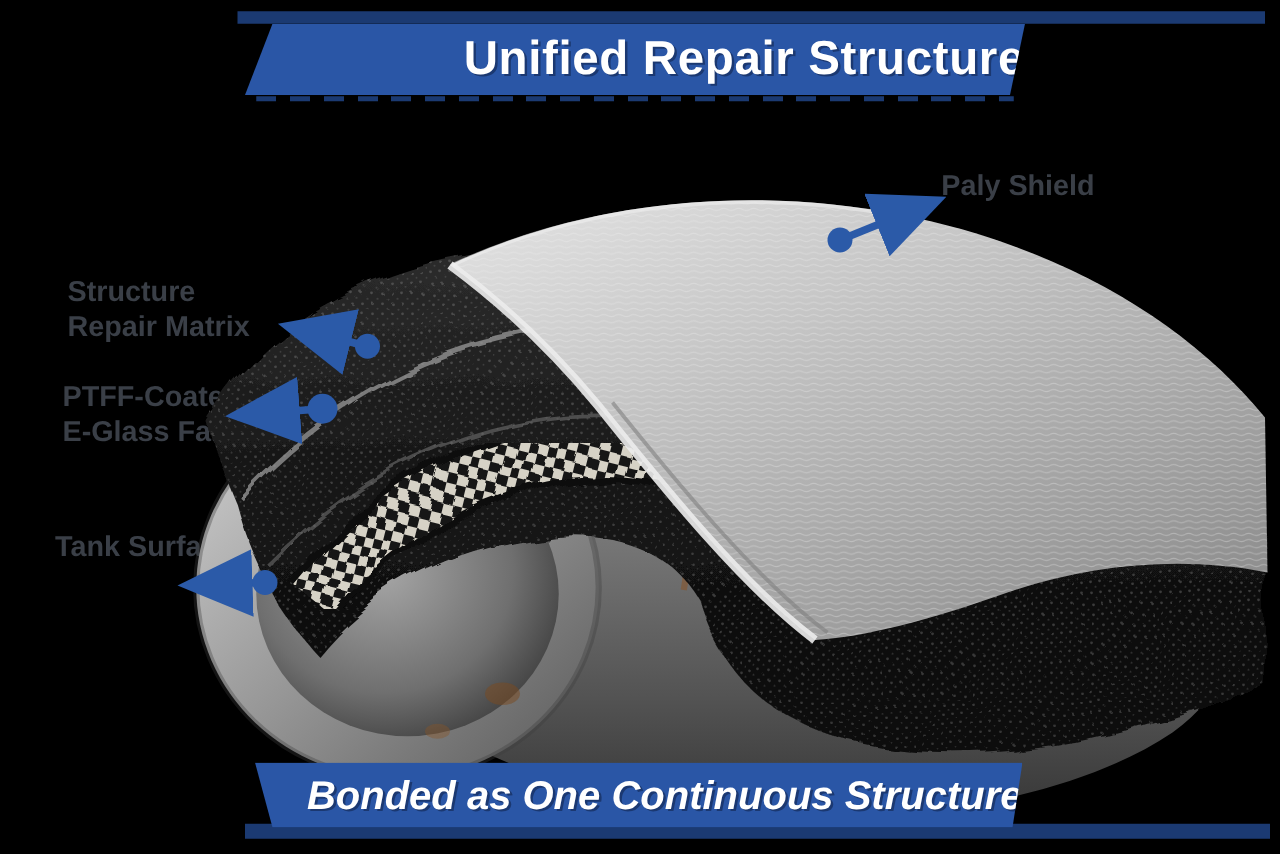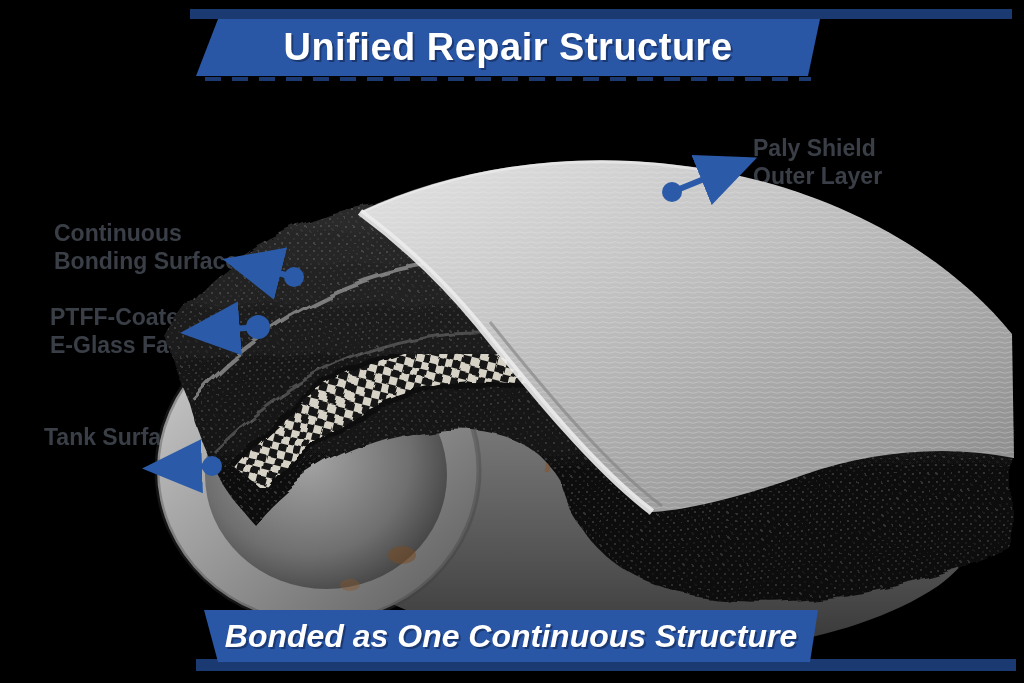--- a/index.html
+++ b/index.html
@@ -5,21 +5,21 @@
   html,body{margin:0;padding:0;background:#000;}
   #stage{position:relative;width:1024px;height:683px;background:#000;overflow:hidden;
          font-family:"Liberation Sans","DejaVu Sans",sans-serif;}
 
   
   .strip{position:absolute;background:#1b3a72;z-index:3;}
   .strip-top{left:190px;top:9px;width:822px;height:10px;}
   .strip-bottom{left:196px;top:659px;width:820px;height:12px;}
   .dash-line{position:absolute;left:205px;top:77px;width:606px;height:4px;z-index:3;
              background:repeating-linear-gradient(90deg,#1b3a72 0 16px,transparent 16px 27px);}
-  .banner{position:absolute;display:flex;align-items:center;justify-content:center;
+  .banner{position:absolute;display:flex;align-items:center;justify-content:flex-end;
           background:#2a56a6;color:#fff;z-index:4;}
   .banner-top{left:196px;top:19px;width:624px;height:57px;
       clip-path:polygon(22px 0,100% 0,calc(100% - 12px) 100%,0 100%);
       font-size:38px;font-weight:bold;letter-spacing:.5px;
       text-shadow:2px 2px 0 rgba(15,33,70,.55);}
   .banner-bottom{left:204px;top:610px;width:614px;height:52px;
       clip-path:polygon(0 0,100% 0,calc(100% - 8px) 100%,14px 100%);
       font-size:32px;font-weight:bold;font-style:italic;
       text-shadow:2px 2px 0 rgba(15,33,70,.55);}
 
@@ -33,25 +33,24 @@
 
   #art{position:absolute;left:0;top:0;z-index:2;}
 </style>
 </head>
 <body>
 
 <div id="stage">
 
   <div class="callout" id="callout-outer">
     <div>Paly Shield</div>
-    <div>Outer Layer</div>
   </div>
   <div class="callout" id="callout-matrix">
-    <div>Continuous</div>
-    <div>Bonding Surface</div>
+    <div>Structure</div>
+    <div>Repair Matrix</div>
   </div>
   <div class="callout" id="callout-fabric">
     <div>PTFF-Coated</div>
     <div>E-Glass Fabric</div>
   </div>
   <div class="callout" id="callout-pipe">
     <div>Tank Surface</div>
   </div>
 
   <svg id="art" width="1024" height="683" viewBox="0 0 1024 683">

